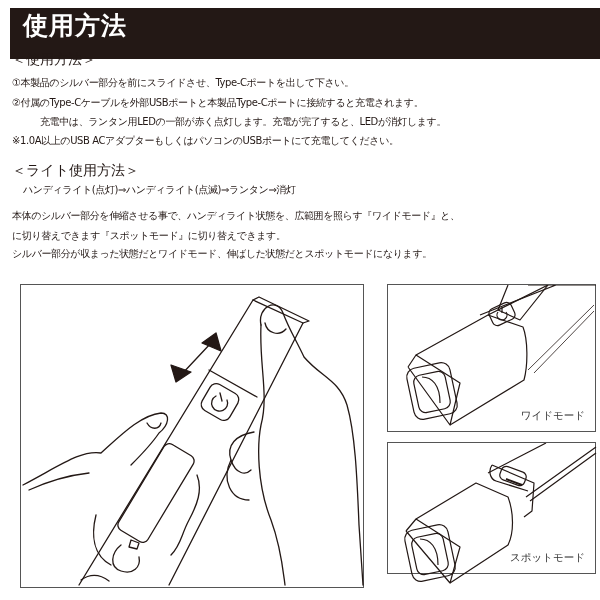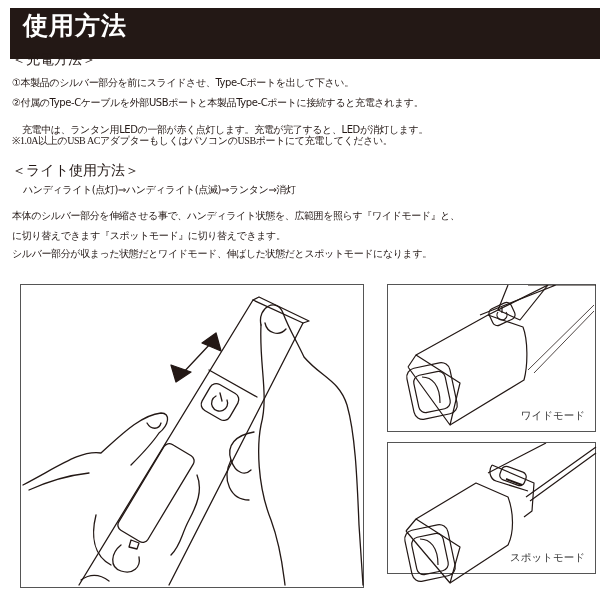--- a/index.html
+++ b/index.html
@@ -4,37 +4,37 @@
 <style>
   html, body { margin:0; padding:0; background:#ffffff; }
   body { width:600px; height:600px; position:relative; overflow:hidden;
          font-family:"DejaVu Sans","Liberation Sans",sans-serif; color:#231815; }
   .header-bar { position:absolute; left:10px; top:8px; width:580px; height:51px;
                 background:#231815;padding-left:22px; }
   .header-title { position:absolute; left:13px; top:2px; color:#fff;
                   font-size:25px; font-weight:bold; letter-spacing:1px; line-height:31px; }
   .section-heading { position:absolute; left:12px; font-size:14px; line-height:17px; white-space:nowrap; }
   .line { position:absolute; left:12px; font-size:10px; line-height:15px; white-space:nowrap; letter-spacing:-0.4px; }
-  .line.indent { left:22px;margin-top:8px; }
+  .line.indent { left:40px; }
   .box { position:absolute; border:1.5px solid #555; background:#fff; box-sizing:border-box;margin-left:8px; }
   .box svg { position:absolute; left:0; top:0; }
   .caption { position:absolute; right:10px; bottom:8px; font-size:10.5px; color:#333; white-space:nowrap; }
 </style>
 </head>
 <body>
 
 <div class="header-bar">
   <div class="header-title">使用方法</div>
 </div>
 
-<div class="section-heading" style="top:51px;">＜充電方法＞</div>
+<div class="section-heading" style="top:51px;">＜使用方法＞</div>
 <div class="line" style="top:75px;">①本製品のシルバー部分を前にスライドさせ、Type-Cポートを出して下さい。</div>
 <div class="line" style="top:95px;">②付属のType-Cケーブルを外部USBポートと本製品Type-Cポートに接続すると充電されます。</div>
 <div class="line indent" style="top:114px;">充電中は、ランタン用LEDの一部が赤く点灯します。充電が完了すると、LEDが消灯します。</div>
-<div class="line" style="top:133px;font-family:Liberation Serif, serif;">※1.0A以上のUSB ACアダプターもしくはパソコンのUSBポートにて充電してください。</div>
+<div class="line" style="top:133px;">※1.0A以上のUSB ACアダプターもしくはパソコンのUSBポートにて充電してください。</div>
 
 <div class="section-heading" style="top:162px;">＜ライト使用方法＞</div>
 <div class="line" style="top:182px;margin-left:11px;">ハンディライト(点灯)⇒ハンディライト(点滅)⇒ランタン⇒消灯</div>
 <div class="line" style="top:208px;">本体のシルバー部分を伸縮させる事で、ハンディライト状態を、広範囲を照らす『ワイドモード』と、</div>
 <div class="line" style="top:228px;">に切り替えできます『スポットモード』に切り替えできます。</div>
 <div class="line" style="top:246px;">シルバー部分が収まった状態だとワイドモード、伸ばした状態だとスポットモードになります。</div>
 
 <div class="box" style="left:12px; top:284px; width:344px; height:304px;">
   <svg width="344" height="304" viewBox="0 0 344 304" fill="none" stroke="#231815" stroke-width="1.3" stroke-linejoin="round" stroke-linecap="round">
 

